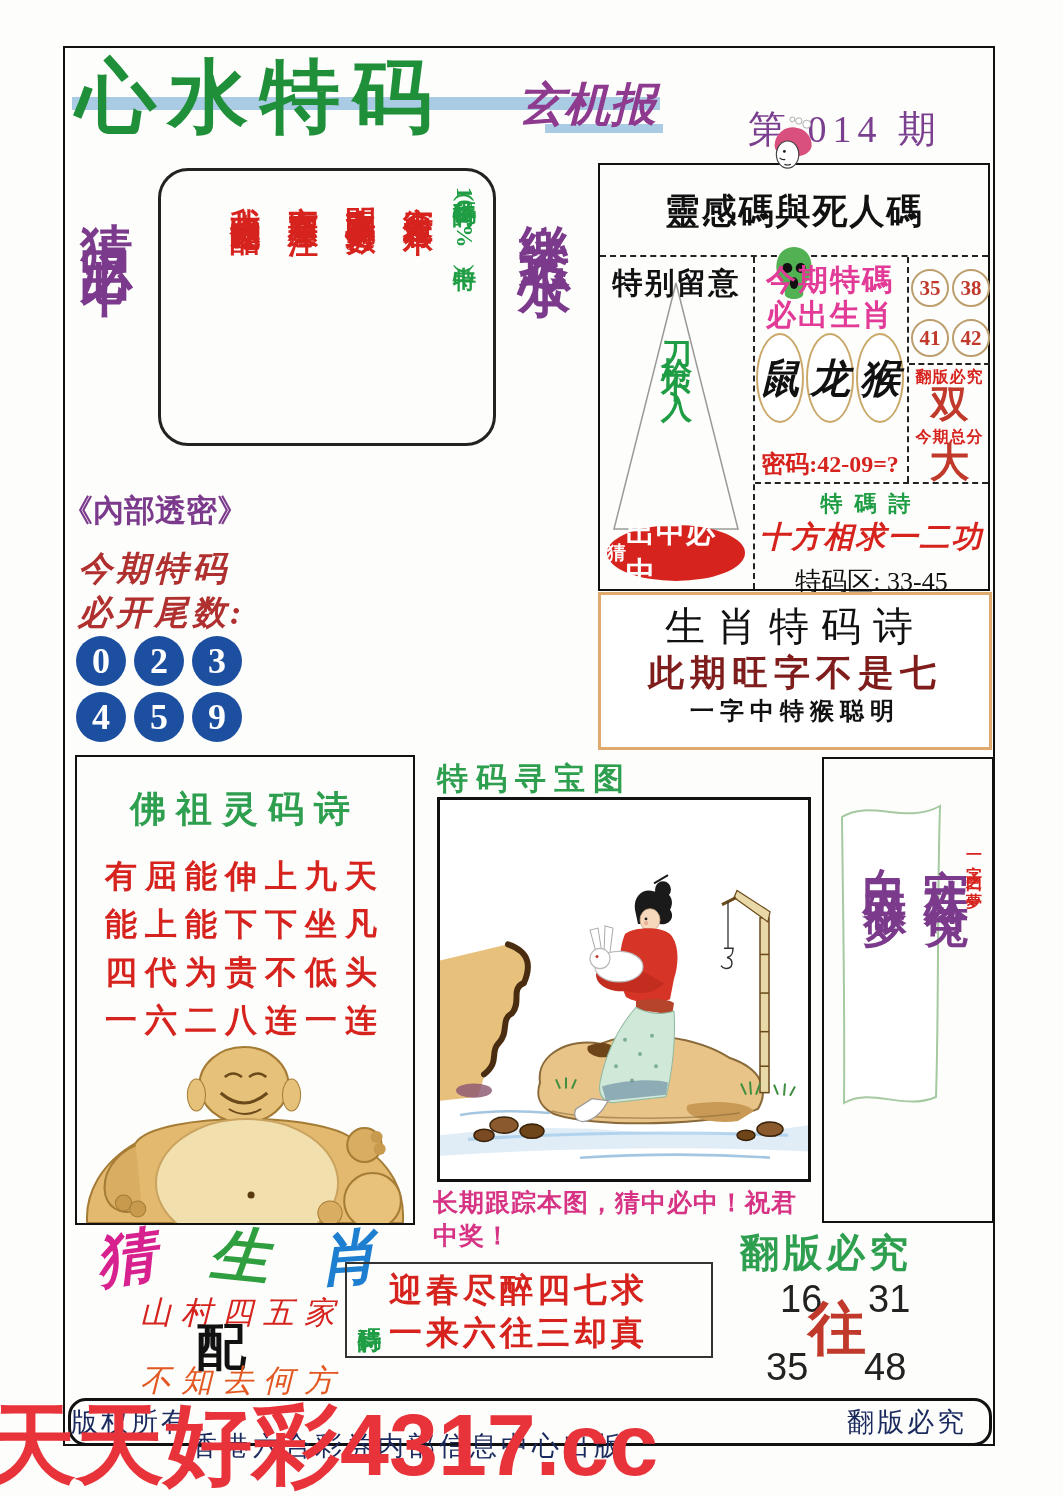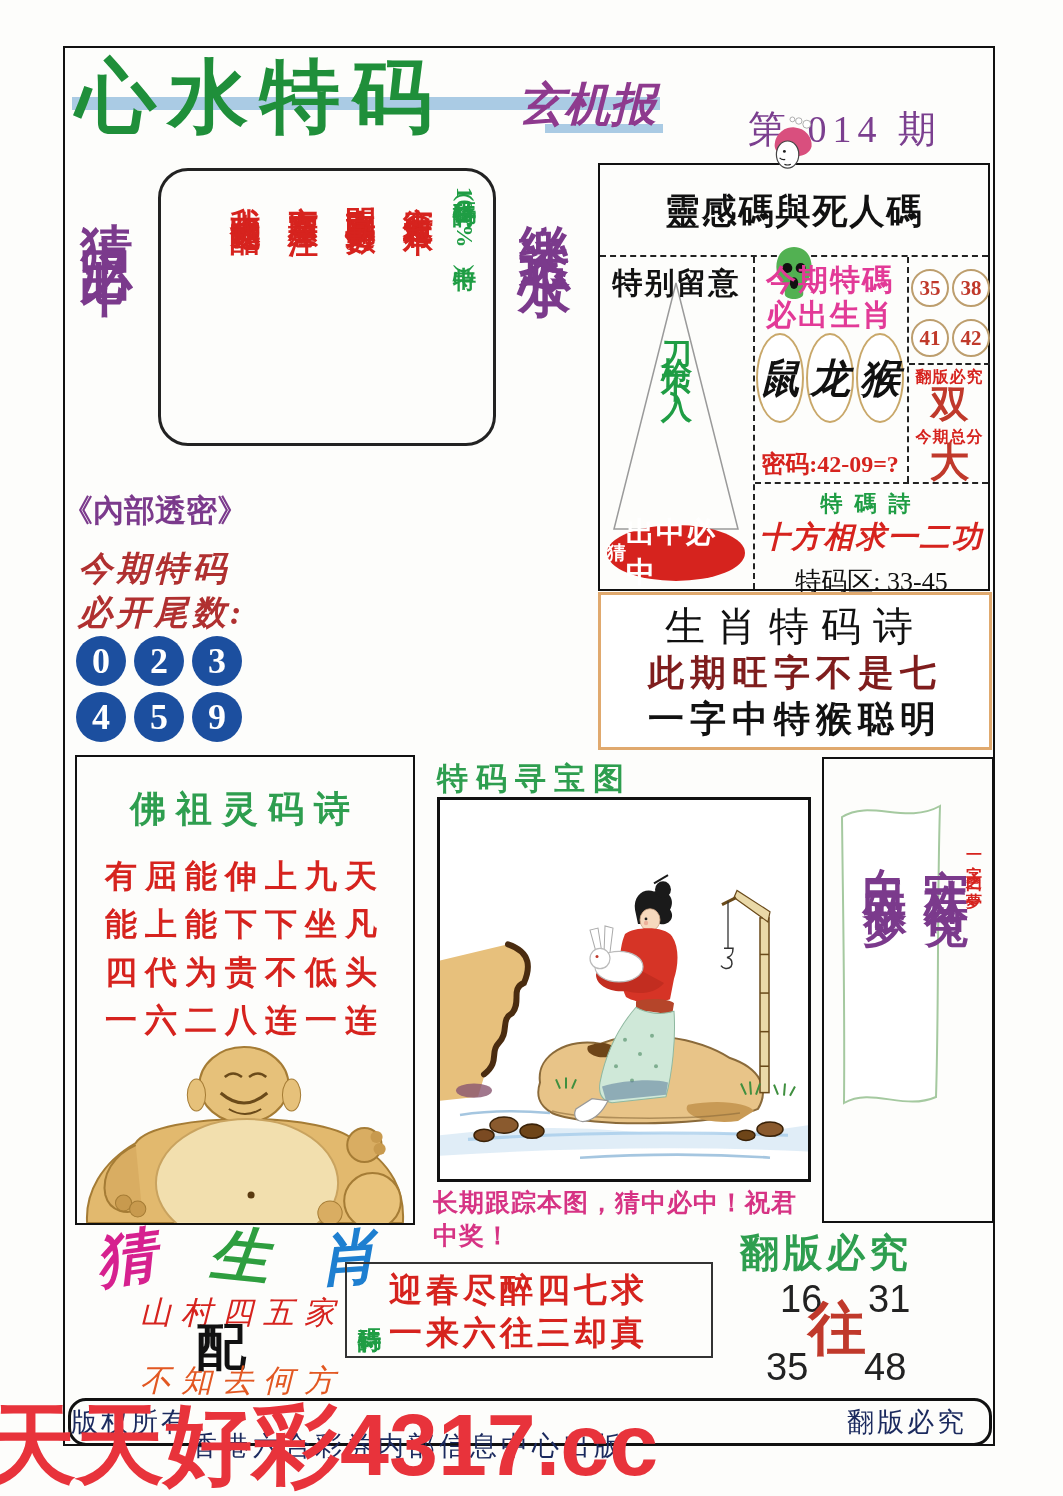--- a/index.html
+++ b/index.html
@@ -55,21 +55,21 @@
   .sp-big{position:absolute;left:0;right:0;text-align:center;font-weight:bold;color:#c0392b;line-height:1;}
   .sp-bottom{position:absolute;left:155px;top:317px;width:233px;height:107px;border-top:2px dashed #222;}
   .sp-plab{position:absolute;top:5px;left:0;right:0;text-align:center;font-size:22px;font-weight:bold;color:#1f9d44;letter-spacing:12px;}
   .sp-poem{position:absolute;top:33px;left:0;right:0;text-align:center;font-size:30px;font-weight:bold;font-style:italic;color:#d6231e;letter-spacing:2px;}
   .sp-zone{position:absolute;top:80px;left:0;right:0;text-align:center;font-size:26px;color:#111;}
 
   
   .zpoem{left:598px;top:592px;width:388px;height:152px;border:3px solid #e0a96e;background:#fff;}
   .zp-title{position:absolute;top:4px;left:0;right:0;text-align:center;font-size:40px;color:#111;letter-spacing:12px;}
   .zp-l1{position:absolute;top:54px;left:0;right:0;text-align:center;font-size:36px;font-weight:bold;color:#7f1d1d;letter-spacing:6px;}
-  .zp-l2{position:absolute;top:100px;left:0;right:0;text-align:center;font-size:36px;font-weight:bold;color:#111;letter-spacing:6px;}
+  .zp-l2{position:absolute;top:100px;left:0;right:0;text-align:center;font-size:24px;font-weight:bold;color:#111;letter-spacing:6px;}
 
   
   .ins-title{left:62px;top:490px;font-size:31px;font-weight:bold;color:#7b3a8c;}
   .ins-l1{left:78px;top:546px;font-size:34px;font-weight:bold;font-style:italic;color:#b03030;letter-spacing:4px;}
   .ins-l2{left:78px;top:590px;font-size:34px;font-weight:bold;font-style:italic;color:#b03030;letter-spacing:4px;}
   .ins-grid{left:76px;top:636px;width:172px;display:flex;flex-wrap:wrap;gap:6px 8px;}
   .ins-c{width:50px;height:50px;background:#1c4f9f;border-radius:50%;color:#fff;display:flex;align-items:center;
          justify-content:center;font-size:36px;font-weight:bold;}
 
   

